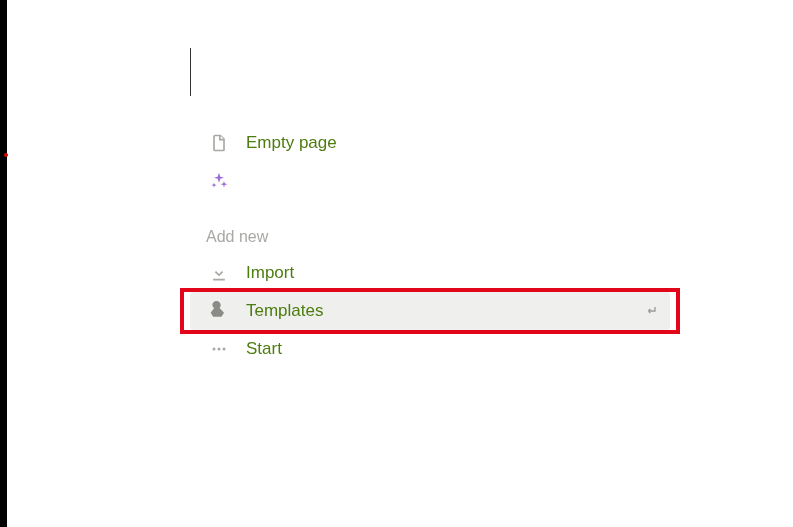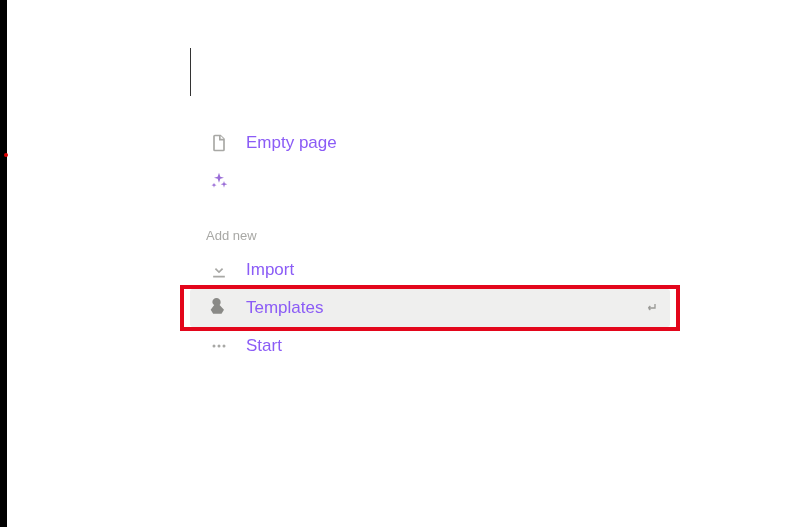--- a/index.html
+++ b/index.html
@@ -66,32 +66,32 @@
       width: 22px;
       height: 22px;
       margin-right: 16px;
       display: flex;
       align-items: center;
       justify-content: center;
       flex-shrink: 0;
     }
     .option-row .label {
       font-size: 17px;
-      color: #8b5cf6;
+      color: #4d7c0f;
       flex: 1;
     }
     .option-row .trailing {
       width: 18px;
       height: 18px;
       display: flex;
       align-items: center;
       justify-content: center;
     }
     .section-heading {
-      font-size: 13px;
+      font-size: 16px;
       color: #a8a8a5;
       padding: 0 0 8px 16px;
       margin-top: 28px;
     }
     .highlighted {
       background: #efefee;
     }
     .highlight-box {
       position: absolute;
       border: 4px solid #e3061b;

